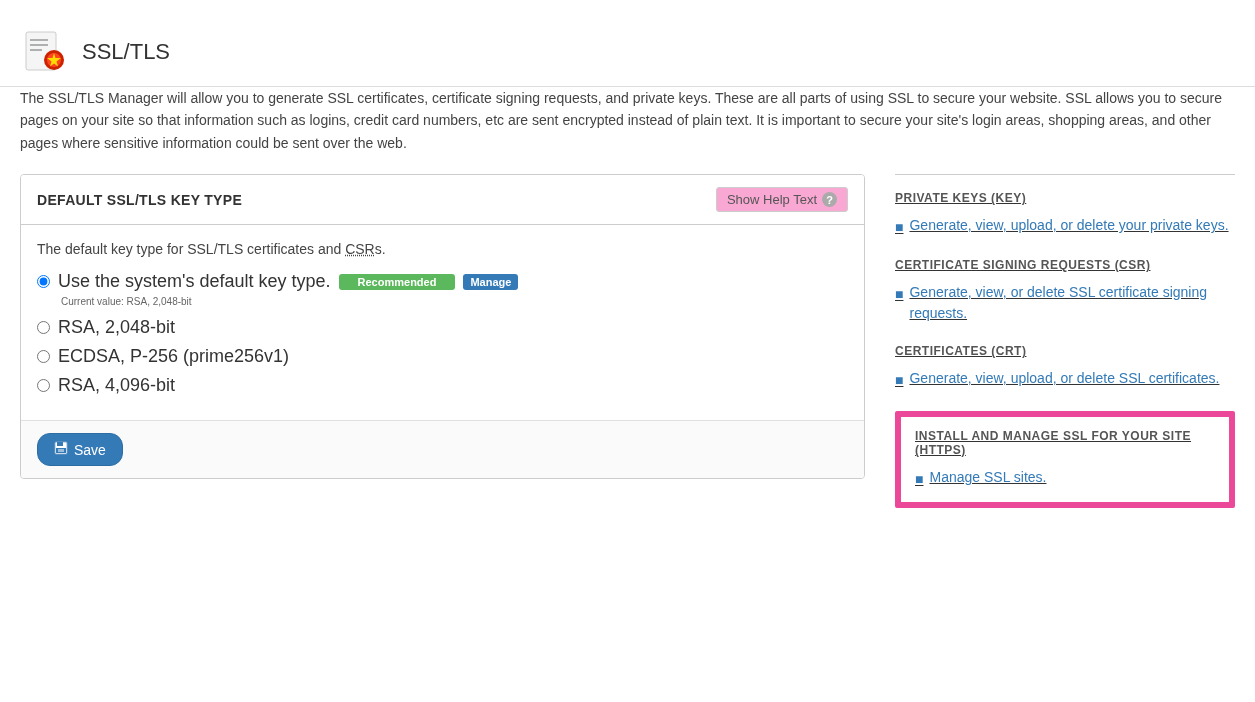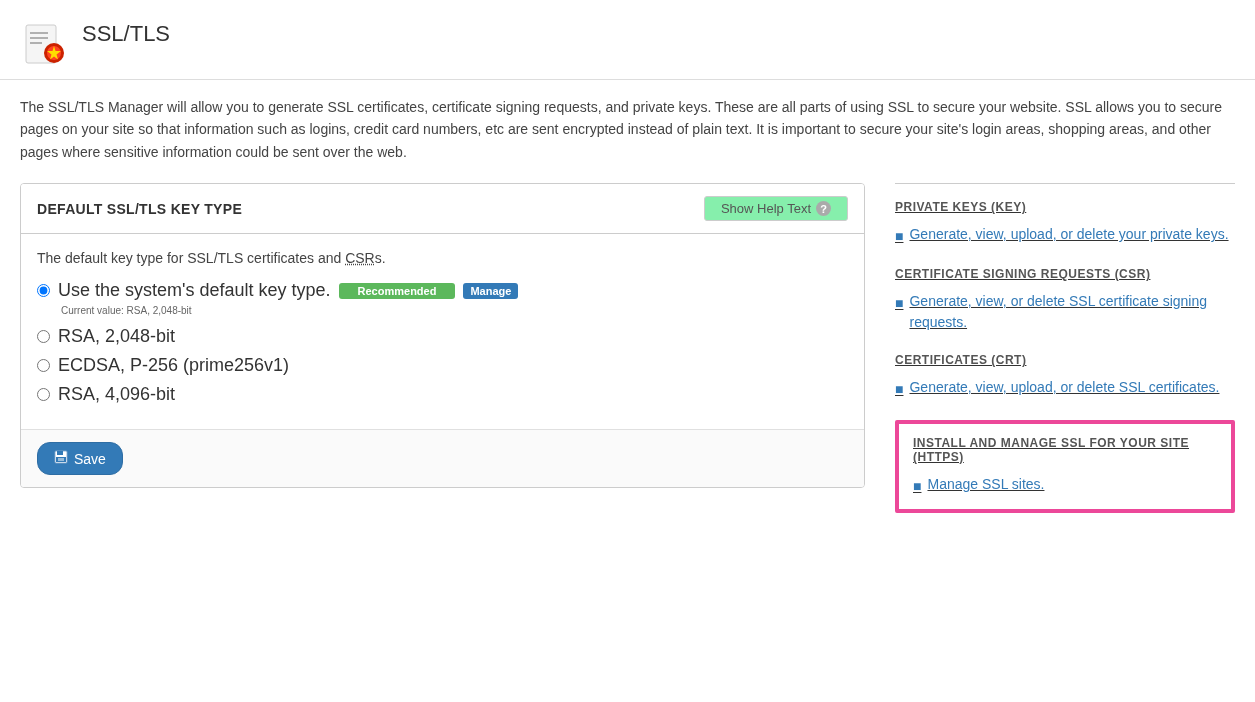--- a/index.html
+++ b/index.html
@@ -7,24 +7,23 @@
       font-family: Arial, sans-serif;
       font-size: 14px;
       color: #333;
       background: #fff;
       padding: 0;
     }
 
     
     .page-header {
       display: flex;
-      align-items: flex-start;
-      padding: 21px 20px 10px 20px;
+      align-items: center;
+      padding: 28px 20px 10px 20px;
       border-bottom: 1px solid #ddd;
-      margin-bottom: 16px;
     }
     .page-icon {
       width: 48px;
       height: 48px;
       margin-right: 14px;
       flex-shrink: 0;
     }
     .page-title {
       font-size: 22px;
       font-weight: normal;
@@ -71,22 +70,22 @@
       background: #fff;
     }
     .card-title {
       font-size: 14px;
       font-weight: bold;
       color: #333;
       letter-spacing: 0.3px;
     }
     .show-help-btn {
       border: 1px solid #ccc;
-      background: #86efac;
-      padding: 4px 16px;
+      background: #f9a8d4;
+      padding: 4px 10px;
       font-size: 13px;
       cursor: pointer;
       border-radius: 3px;
       color: #555;
       display: flex;
       align-items: center;
       gap: 5px;
     }
 
     .card-body {
@@ -175,21 +174,21 @@
       border: none;
       border-top: 1px solid #ccc;
       margin-bottom: 16px;
     }
 
     .sidebar-section {
       margin-bottom: 20px;
       padding: 0;
     }
     .sidebar-section.highlighted {
-      border: 4px solid #ec4899;
+      border: 6px solid #ec4899;
       padding: 12px 14px;
       border-radius: 2px;
       margin-bottom: 0;
     }
 
     .sidebar-section-title {
       font-size: 12px;
       font-weight: bold;
       color: #555;
       letter-spacing: 0.5px;

